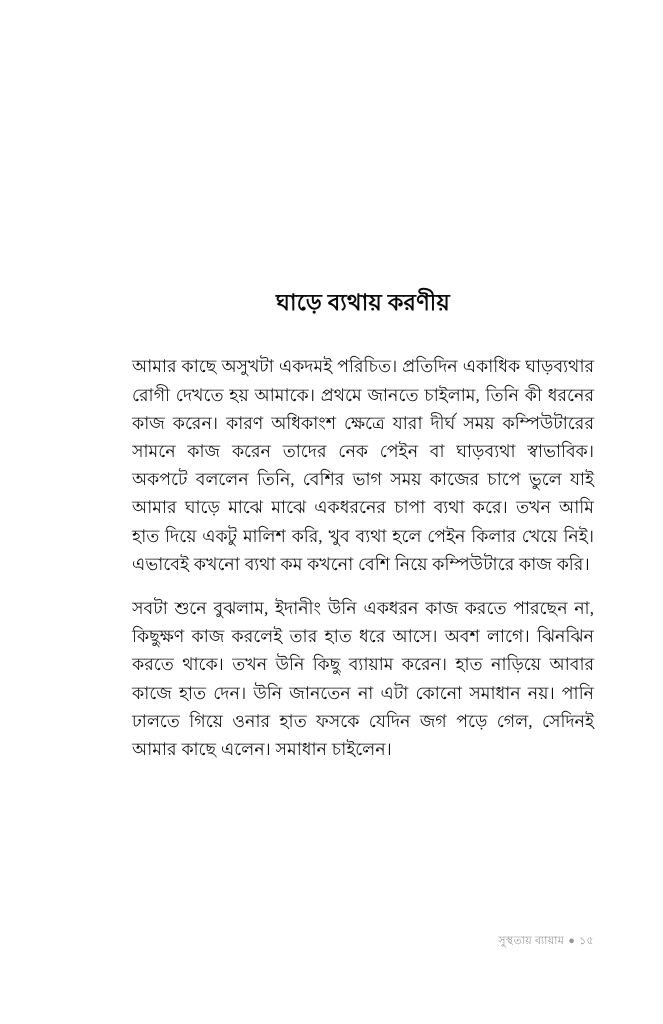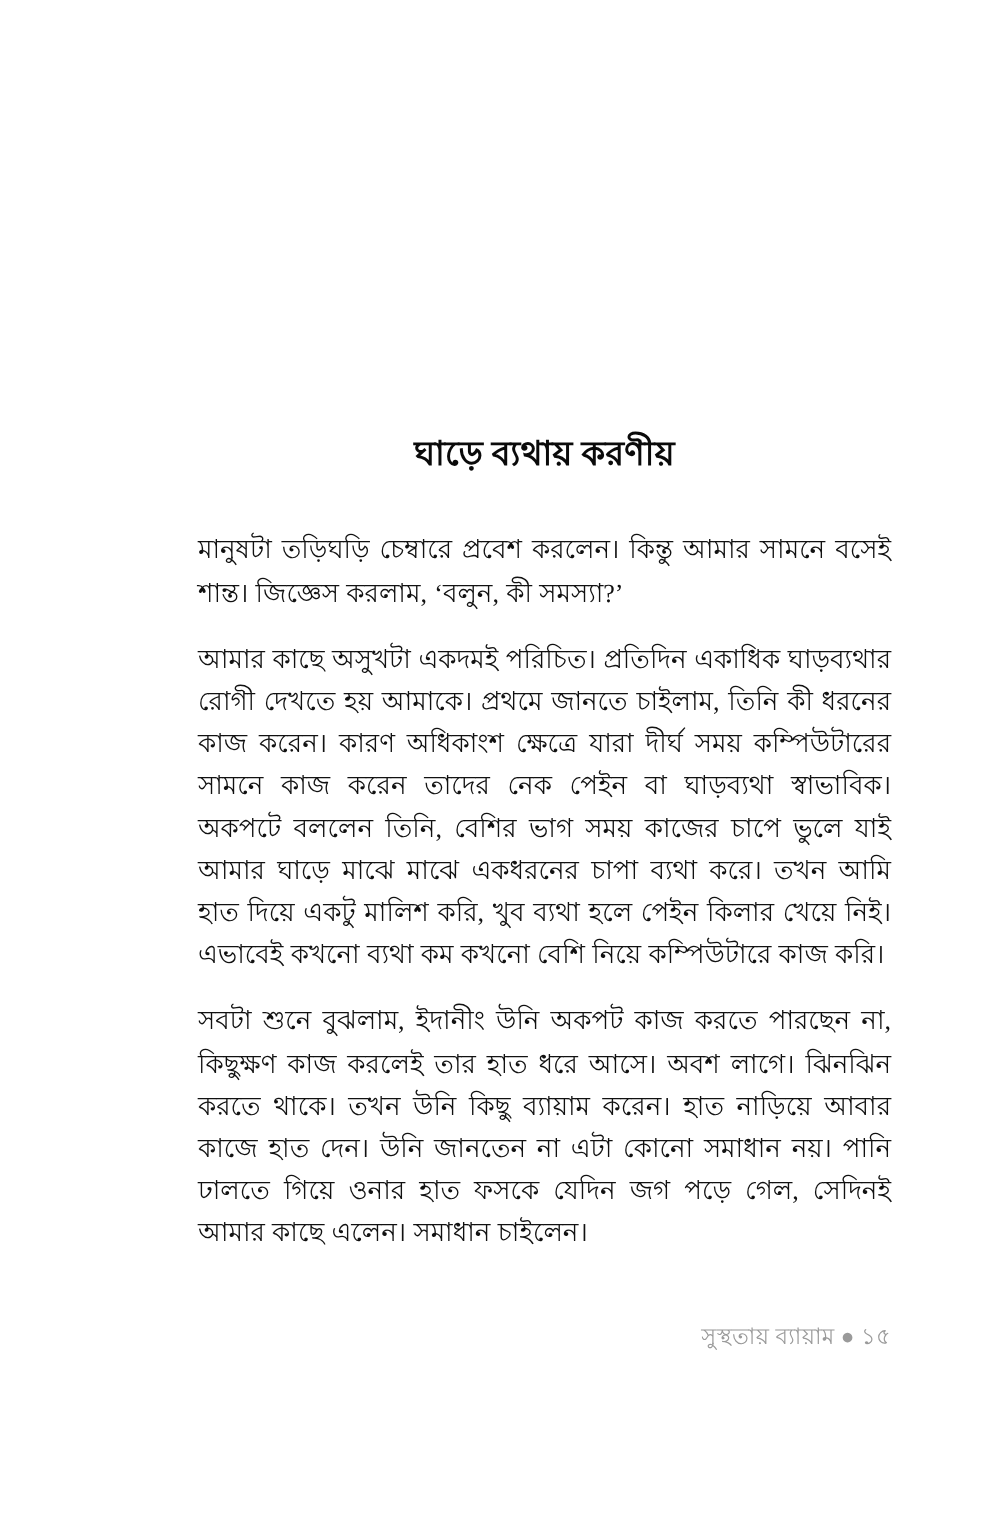--- a/index.html
+++ b/index.html
@@ -62,24 +62,24 @@
 
   
   .body-paragraph.short {
     text-align: left;
   }
 
   
   .page-footer {
     position: absolute;
     left: 100px;
-    top: 882px;
+    top: 930px;
     width: 462px;
     text-align: right;
-    font-size: 15px;
+    font-size: 11px;
     line-height: 20px;
     color: #9a9a9a;
     letter-spacing: 0.3px;
   }
   .footer-inner {
     display: inline-block;
     white-space: nowrap;
   }
   .footer-sep {
     display: inline-block;
@@ -89,26 +89,25 @@
 </style>
 </head>
 <body>
 
 <div class="page">
 
   <div class="content">
 
     <h1 class="chapter-title">ঘাড়ে ব্যথায় করণীয়</h1>
 
-    <p class="body-paragraph">মানুষটা তড়িঘড়ি চেম্বারে প্রবেশ করলেন। কিন্তু আমার সামনে বসেই শান্ত। জিজ্ঞেস করলাম, ‘বলুন, কী সমস্যা?’</p>
 
 
     <p class="body-paragraph">আমার কাছে অসুখটা একদমই পরিচিত। প্রতিদিন একাধিক ঘাড়ব্যথার রোগী দেখতে হয় আমাকে। প্রথমে জানতে চাইলাম, তিনি কী ধরনের কাজ করেন। কারণ অধিকাংশ ক্ষেত্রে যারা দীর্ঘ সময় কম্পিউটারের সামনে কাজ করেন তাদের নেক পেইন বা ঘাড়ব্যথা স্বাভাবিক। অকপটে বললেন তিনি, বেশির ভাগ সময় কাজের চাপে ভুলে যাই আমার ঘাড়ে মাঝে মাঝে একধরনের চাপা ব্যথা করে। তখন আমি হাত দিয়ে একটু মালিশ করি, খুব ব্যথা হলে পেইন কিলার খেয়ে নিই। এভাবেই কখনো ব্যথা কম কখনো বেশি নিয়ে কম্পিউটারে কাজ করি।</p>
 
-    <p class="body-paragraph">সবটা শুনে বুঝলাম, ইদানীং উনি অকপট কাজ করতে পারছেন না, কিছুক্ষণ কাজ করলেই তার হাত ধরে আসে। অবশ লাগে। ঝিনঝিন করতে থাকে। তখন উনি কিছু ব্যায়াম করেন। হাত নাড়িয়ে আবার কাজে হাত দেন। উনি জানতেন না এটা কোনো সমাধান নয়। পানি ঢালতে গিয়ে ওনার হাত ফসকে যেদিন জগ পড়ে গেল, সেদিনই আমার কাছে এলেন। সমাধান চাইলেন।</p>
+    <p class="body-paragraph">সবটা শুনে বুঝলাম, ইদানীং উনি একধরন কাজ করতে পারছেন না, কিছুক্ষণ কাজ করলেই তার হাত ধরে আসে। অবশ লাগে। ঝিনঝিন করতে থাকে। তখন উনি কিছু ব্যায়াম করেন। হাত নাড়িয়ে আবার কাজে হাত দেন। উনি জানতেন না এটা কোনো সমাধান নয়। পানি ঢালতে গিয়ে ওনার হাত ফসকে যেদিন জগ পড়ে গেল, সেদিনই আমার কাছে এলেন। সমাধান চাইলেন।</p>
 
 
   </div>
 
   <div class="page-footer">
     <span class="footer-inner"><span>সুস্থতায় ব্যায়াম</span><span class="footer-sep">●</span><span>১৫</span></span>
   </div>
 
 </div>
 

